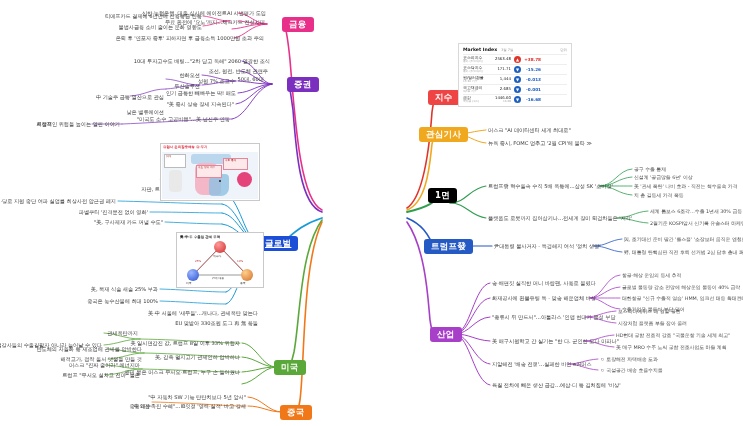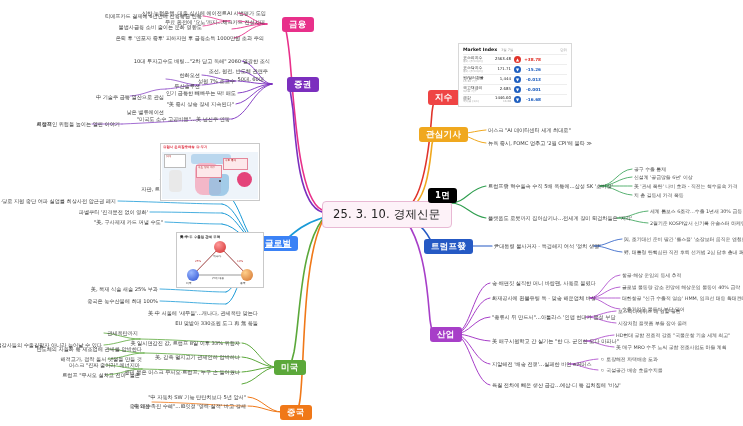--- a/index.html
+++ b/index.html
@@ -199,25 +199,24 @@
       <path d="M590 298 C602 298 606 308 620 309" stroke="#a73fc8" stroke-width=".8"></path>
       <path d="M586 317 C598 317 602 312 616 311" stroke="#a73fc8" stroke-width=".8"></path>
       <path d="M586 317 C598 317 602 322 616 323" stroke="#a73fc8" stroke-width=".8"></path>
       <path d="M584 341 C596 341 600 336 614 335" stroke="#a73fc8" stroke-width=".8"></path>
       <path d="M584 341 C596 341 600 346 614 347" stroke="#a73fc8" stroke-width=".8"></path>
       <path d="M568 364 C580 364 584 360 598 359" stroke="#a73fc8" stroke-width=".8"></path>
       <path d="M568 364 C580 364 584 369 598 370" stroke="#a73fc8" stroke-width=".8"></path>
     </g>
   </svg>
 
-  <div class="center-node" style="left:322px;top:201px;">25. 3. 10. 경제신문</div>
 
   <div class="chip" style="left:282px;top:17px;background:#e8308a;">금융</div>
   <div class="chip" style="left:287px;top:77px;background:#7b2fbe;">증권</div>
-  <div class="chip" style="left:258px;top:236px;background:#3b82f6;text-decoration:underline;">글로벌</div>
+  <div class="chip" style="left:258px;top:236px;background:#1d4ed8;text-decoration:underline;">글로벌</div>
   <div class="chip" style="left:274px;top:360px;background:#5ba83a;">미국</div>
   <div class="chip" style="left:280px;top:405px;background:#f07818;">중국</div>
 
   <div class="chip" style="left:428px;top:90px;background:#ef4444;">지수</div>
   <div class="chip" style="left:419px;top:127px;background:#f0a81e;text-align:right;">관심기사</div>
   <div class="chip" style="left:428px;top:188px;background:#000000;">1면</div>
   <div class="chip" style="left:424px;top:239px;background:#2559c4;">트럼프發</div>
   <div class="chip" style="left:430px;top:327px;background:#a73fc8;">산업</div>
 
   <div class="leaf l" style="left:266px;top:13px;">신한·농협은행, 대출 심사에 에이전트AI 시범평가 도입</div>

